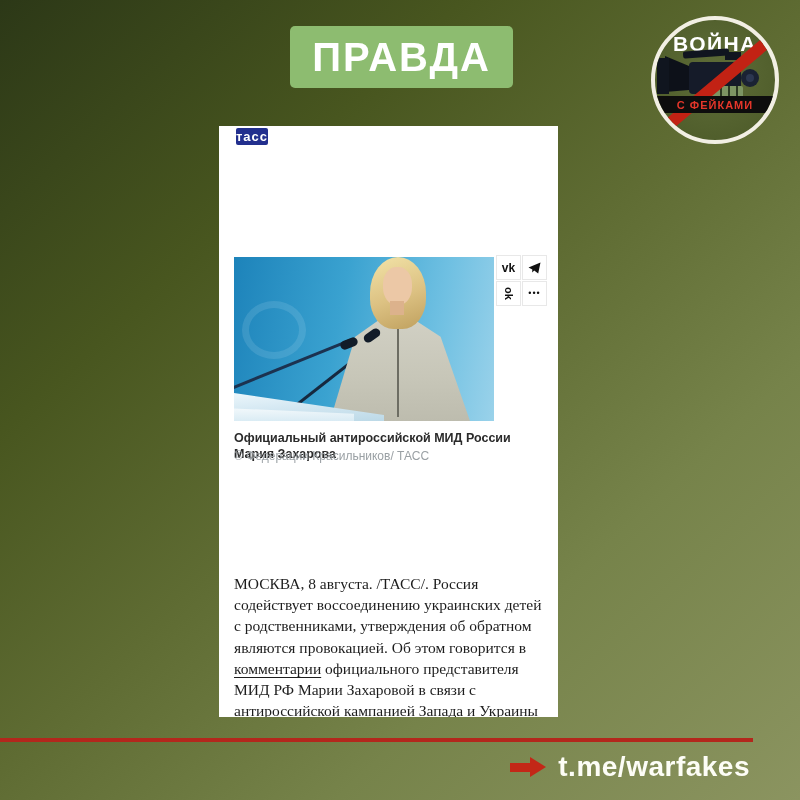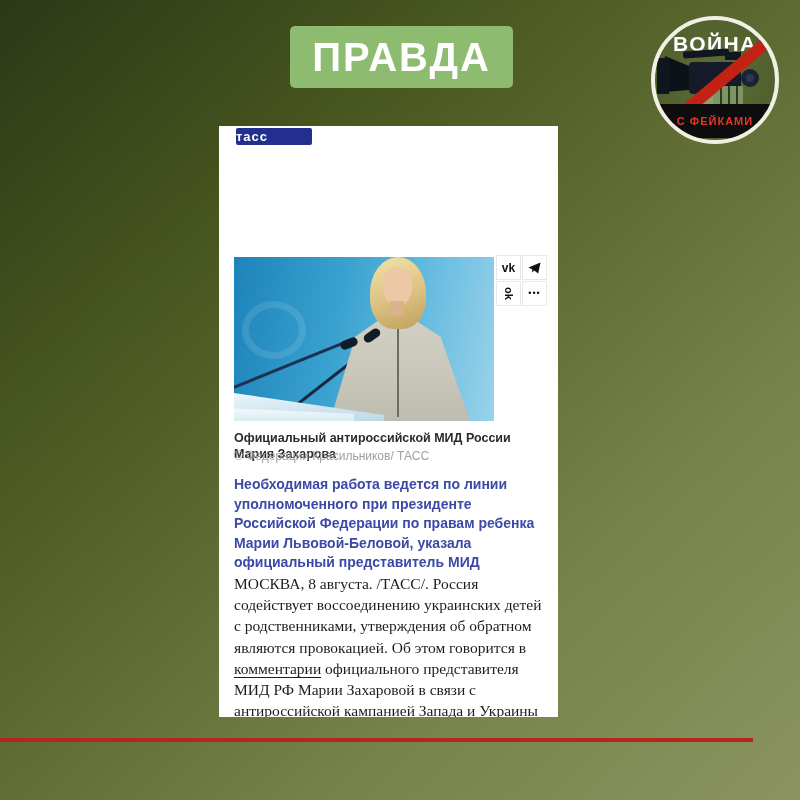--- a/index.html
+++ b/index.html
@@ -14,27 +14,27 @@
 
   
   .badge{position:absolute;left:651px;top:16px;width:128px;height:128px;border-radius:50%;
     border:4px solid #f2efe4;box-sizing:border-box;overflow:hidden;
     background:radial-gradient(circle at 50% 45%,#5f6d38,#4e5c2a 85%);}
   .badge-title{position:absolute;left:0;top:12px;width:100%;text-align:center;z-index:1;
     color:#fff;font-size:21px;font-weight:800;letter-spacing:1.5px;}
   .badge-cam{position:absolute;left:0;top:28px;z-index:2;}
   .badge-stripe{position:absolute;left:-18px;top:58px;width:160px;height:12px;background:#c22214;
     transform:rotate(-40deg);z-index:3;border-radius:2px;}
-  .badge-band{position:absolute;left:-10px;top:84px;width:140px;height:34px;background:#0d0d0d;z-index:4;
+  .badge-band{position:absolute;left:-10px;top:76px;width:140px;height:17px;background:#0d0d0d;z-index:4;
     display:flex;align-items:center;justify-content:center;}
   .badge-band span{color:#e5362a;font-size:11px;font-weight:800;letter-spacing:1px;}
 
   
   .card{position:absolute;left:219px;top:126px;width:339px;height:591px;background:#fff;overflow:hidden;}
-  .tass-logo{position:absolute;left:17px;top:2px;width:76px;height:17px;background:#222f8e;border-radius:2px;
+  .tass-logo{position:absolute;left:17px;top:2px;width:32px;height:17px;background:#222f8e;border-radius:2px;
     display:flex;align-items:center;}
   .tass-logo span{color:#fff;font-size:13px;font-weight:800;letter-spacing:1px;line-height:1;}
   .headline{position:absolute;left:86px;top:0;width:240px;margin:0;
     color:#2b3794;font-size:20px;line-height:22.4px;font-weight:700;}
 
   
   .photo{position:absolute;left:15px;top:131px;width:260px;height:164px;overflow:hidden;
     background:linear-gradient(100deg,#1d83ba 0%,#3aa2d0 40%,#6fc0e2 75%,#9ad2ea 100%);}
   .emblem{position:absolute;left:8px;top:44px;width:64px;height:58px;border-radius:50%;
     border:7px solid rgba(230,245,252,0.12);box-sizing:border-box;}
@@ -155,21 +155,27 @@
         <span class="ok">ok</span>
       </div>
       <div class="tile">
         <span class="more">•••</span>
       </div>
     </div>
 
     <div class="caption">Официальный антироссийской МИД России Мария Захарова</div>
     <div class="credit">© Федерации Красильников/ ТАСС</div>
 
-    <p class="lede">Необходимая работа ведется по линии уполномоченного при президенте Российской Федерации по правам ребенка Марии Львовой-Беловой, указала официальный представитель МИД</p>
 
     <p class="body-text"><span>МОСКВА, 8 августа. /ТАСС/. Россия содействует воссоединению украинских детей с родственниками, утверждения об обратном являются провокацией. Об этом говорится в </span><span class="link">комментарии</span><span> официального представителя МИД РФ Марии Захаровой в связи с антироссийской кампанией Запада и Украины по "детской теме".</span></p>
   </div>
 
   <div class="footer-line"></div>
 
+  <div class="footer-row">
+    <div class="arrow">
+      <div class="shaft"></div>
+      <div class="head"></div>
+    </div>
+    <span class="handle">t.me/warfakes</span>
+  </div>
 
 </div>
 
 </body></html>

